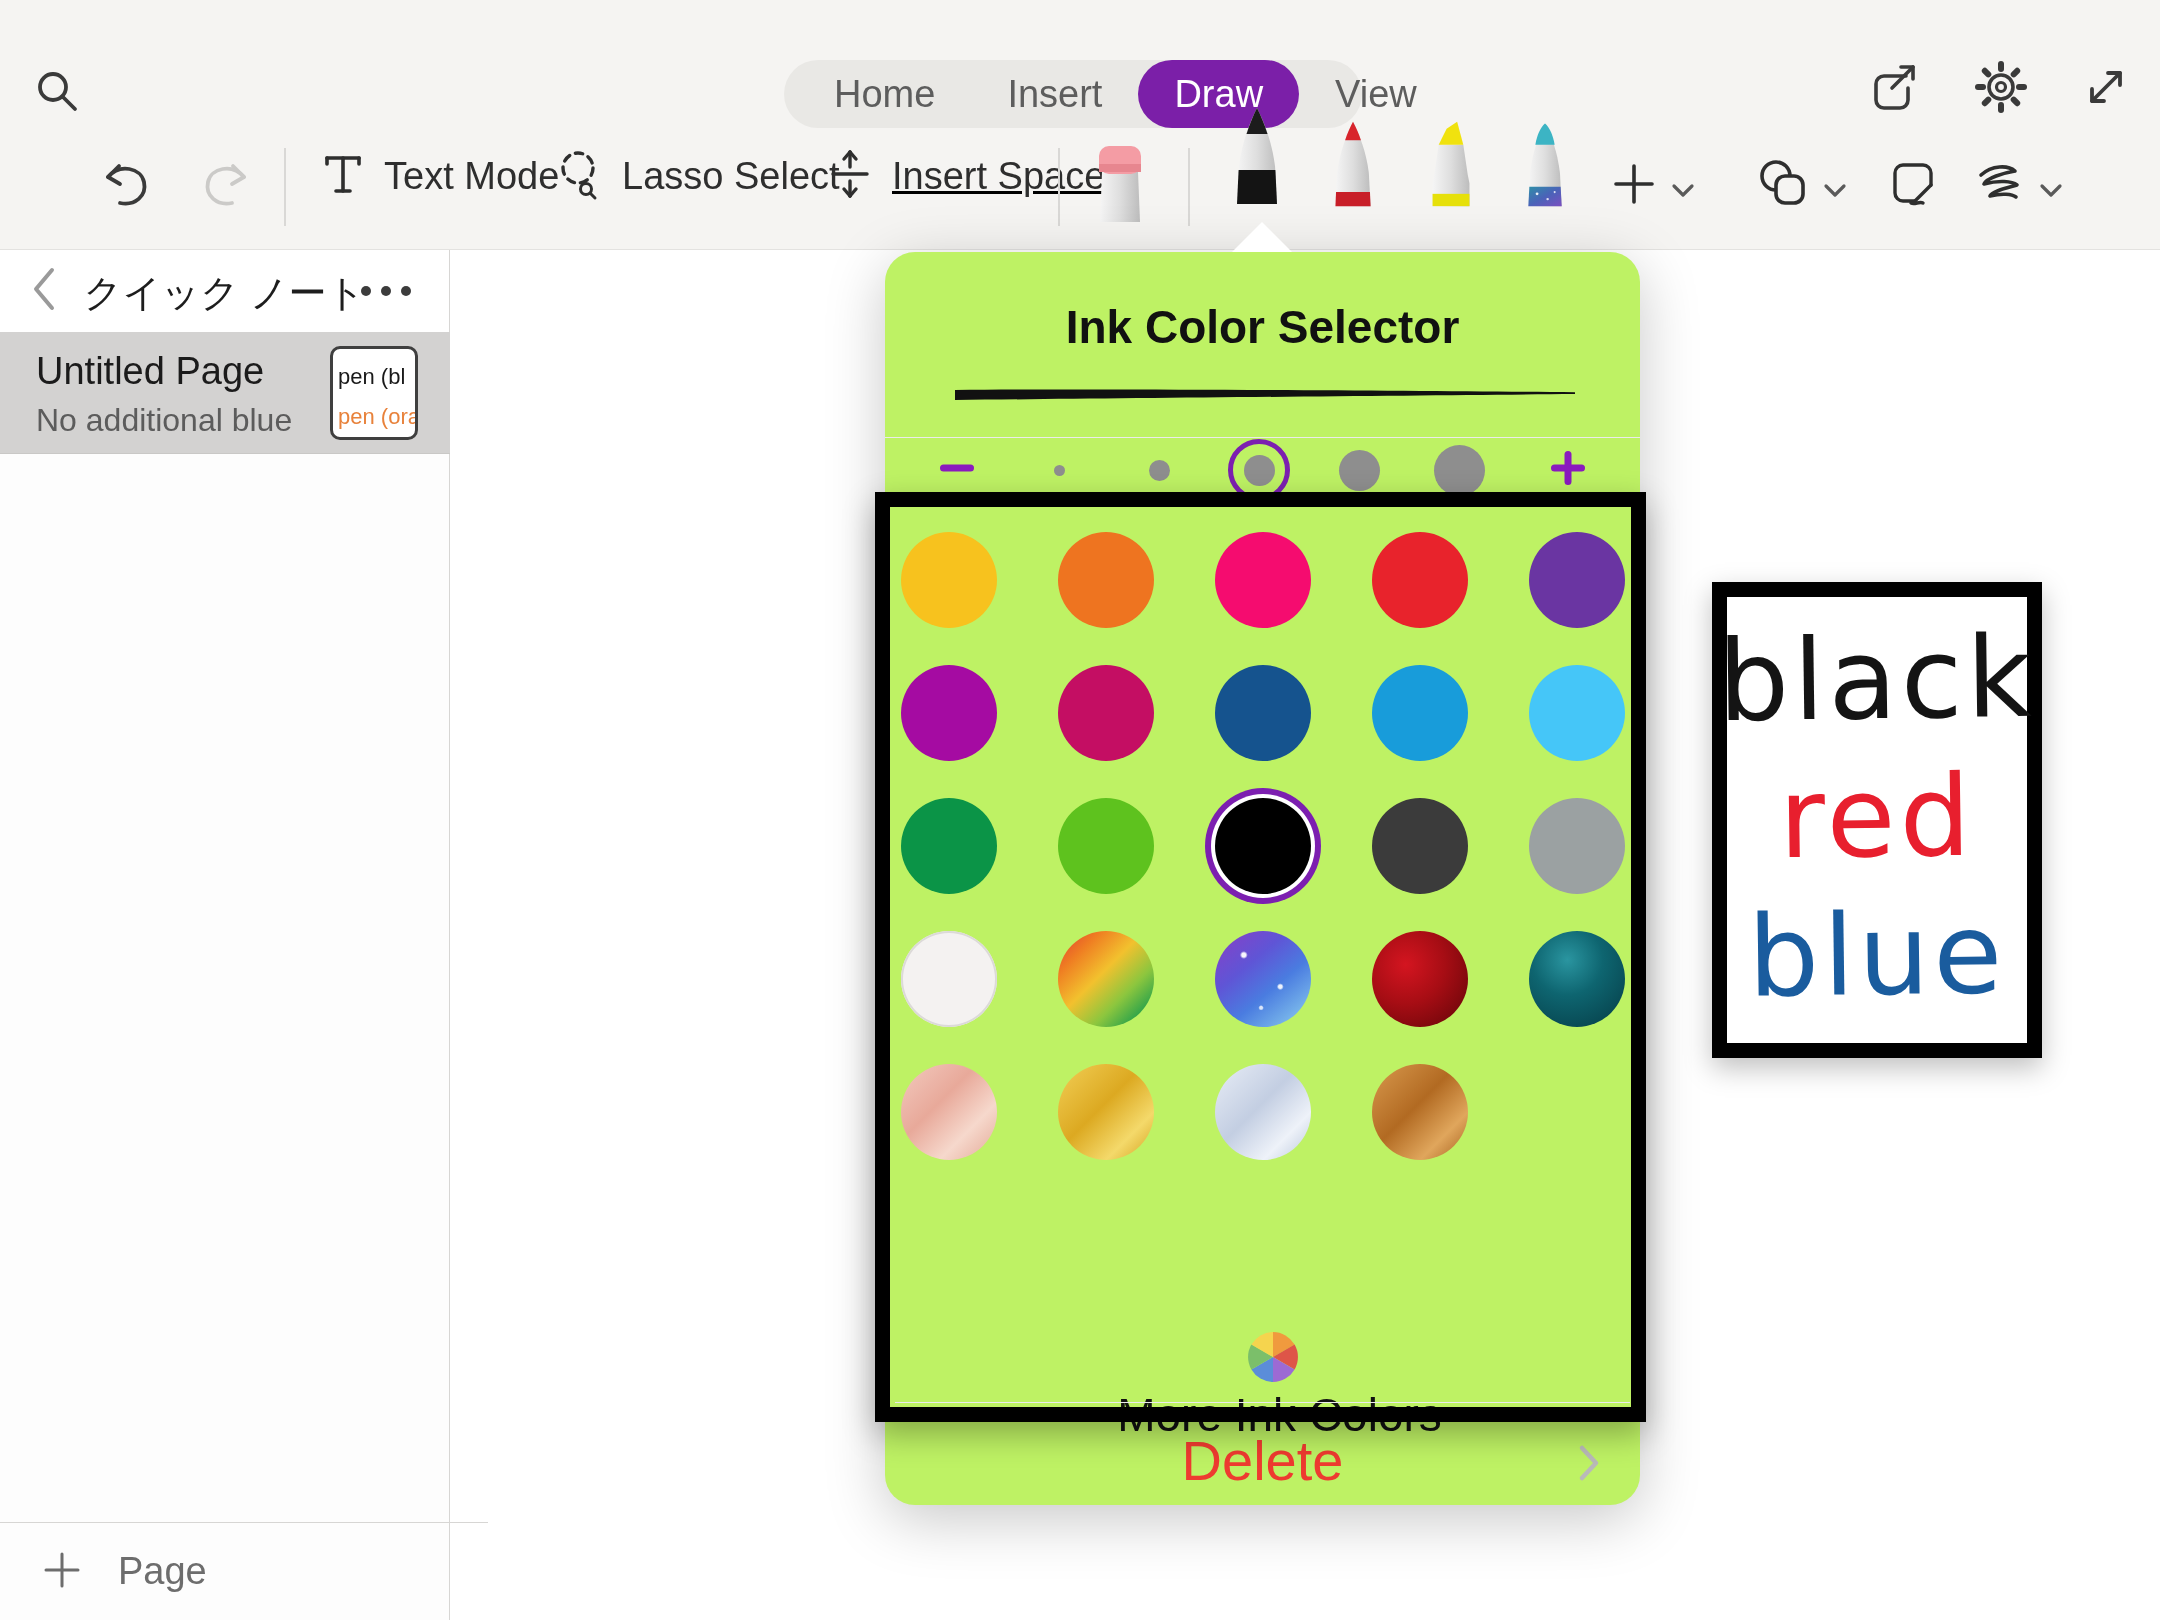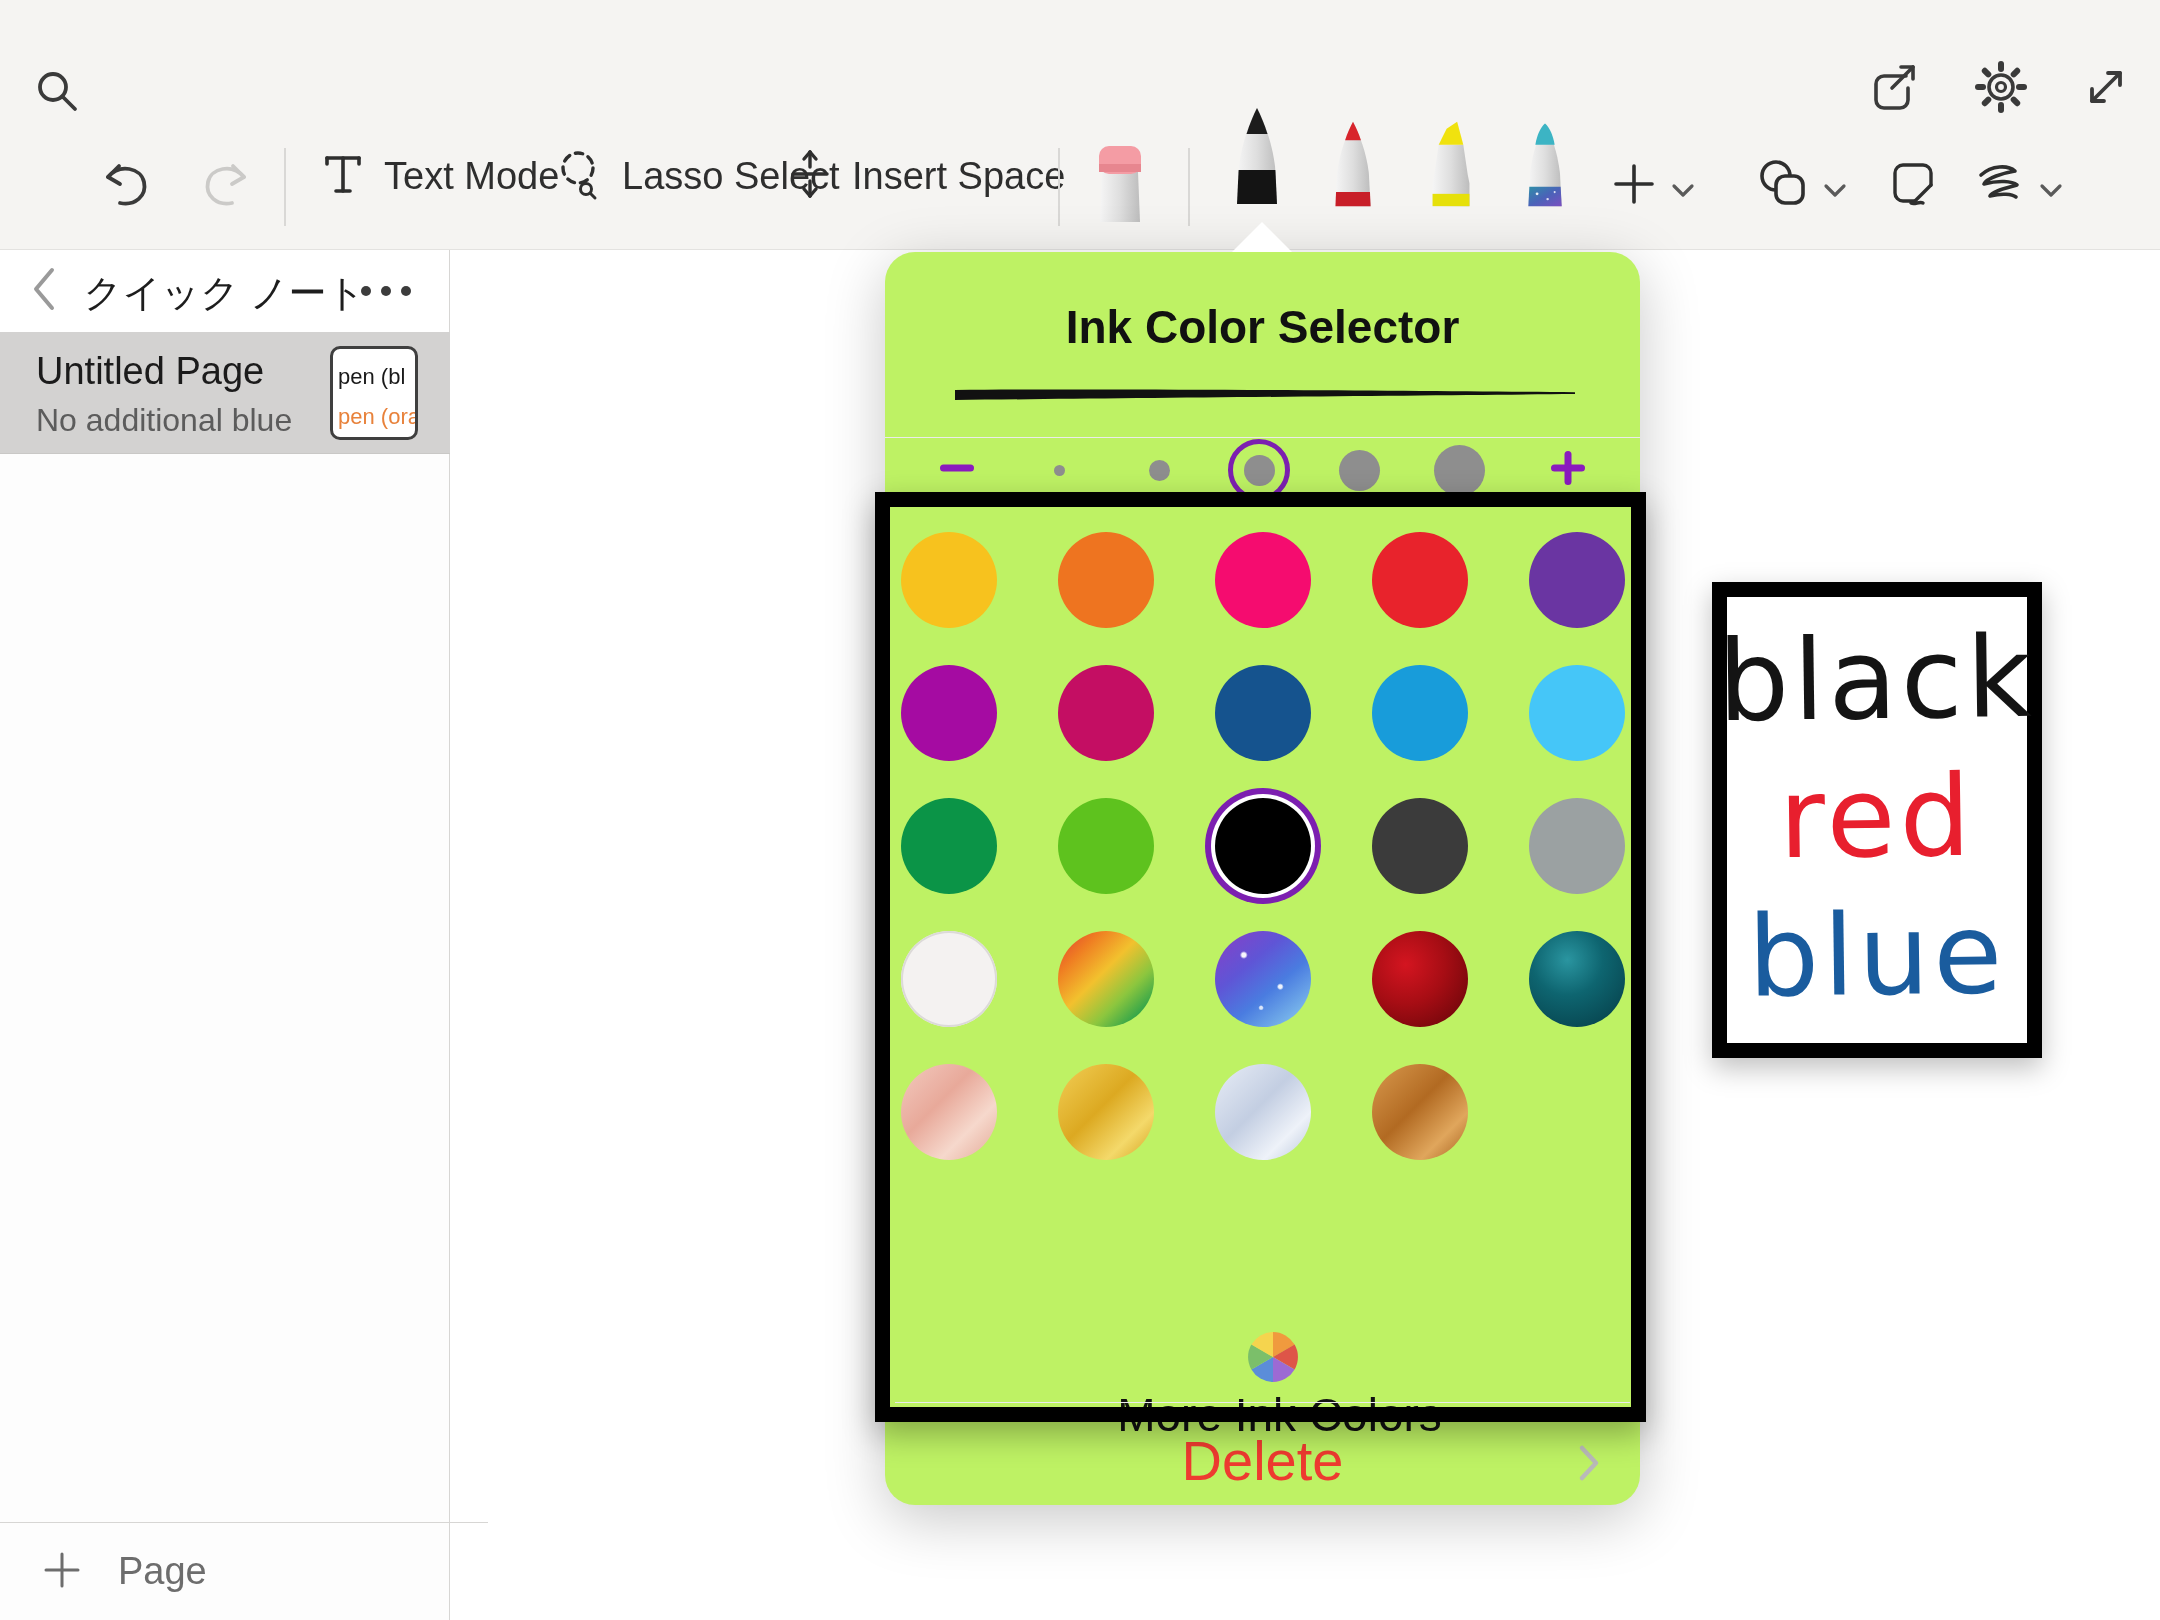--- a/index.html
+++ b/index.html
@@ -119,20 +119,26 @@
 
     <div class="icon-btn abs" style="left:30px; top:66px; width:56px; height:56px;">
       <span>
         <svg width="52" height="52" viewBox="0 0 52 52" fill="none" stroke="#3a3a3a" stroke-width="3.8">
           <circle cx="21" cy="21" r="13"></circle>
             <path d="M31 31 L43 43" stroke-linecap="round"></path>
         </svg>
       </span>
     </div>
 
+    <nav class="tabs">
+      <span class="tab">Home</span>
+      <span class="tab">Insert</span>
+      <span class="tab active">Draw</span>
+      <span class="tab">View</span>
+    </nav>
 
     <div class="right-icons">
       <div class="icon-btn">
         <span>
           <svg width="58" height="58" viewBox="0 0 58 58" fill="none" stroke="#3a3a3a" stroke-width="3.6" stroke-linejoin="round">
             <path d="M40 18 H18 a8 8 0 0 0 -8 8 v16 a8 8 0 0 0 8 8 h16 a8 8 0 0 0 8 -8 V30" stroke-linecap="round"></path>
             <path d="M26 30 L47 9" stroke-linecap="round"></path>
             <path d="M35 9 H47 V21" stroke-linecap="round"></path>
           </svg>
         </span>
@@ -202,21 +208,21 @@
       <span>
         <svg width="54" height="54" viewBox="0 0 54 54" fill="none" stroke="#2e2e2e" stroke-linecap="round">
           <circle cx="26" cy="21" r="15" stroke-width="3.4" stroke-dasharray="7.5 6"></circle>
           <circle cx="34" cy="42" r="5.5" stroke-width="3"></circle>
           <path d="M38 46 L43 51" stroke-width="3"></path>
         </svg>
       </span>
       <span class="tb-label">Lasso Select</span>
     </div>
 
-    <div class="tb-group" style="left:784px;">
+    <div class="tb-group" style="left:824px;text-decoration:underline;">
       <span>
         <svg width="52" height="52" viewBox="0 0 52 52" fill="none" stroke="#2e2e2e" stroke-width="3.4" stroke-linecap="round" stroke-linejoin="round">
           <path d="M9 26 H43"></path>
           <path d="M26 4 V19"></path>
             <path d="M26 4 L20 11"></path>
             <path d="M26 4 L32 11"></path>
           <path d="M26 48 V33"></path>
             <path d="M26 48 L20 41"></path>
             <path d="M26 48 L32 41"></path>
         </svg>

